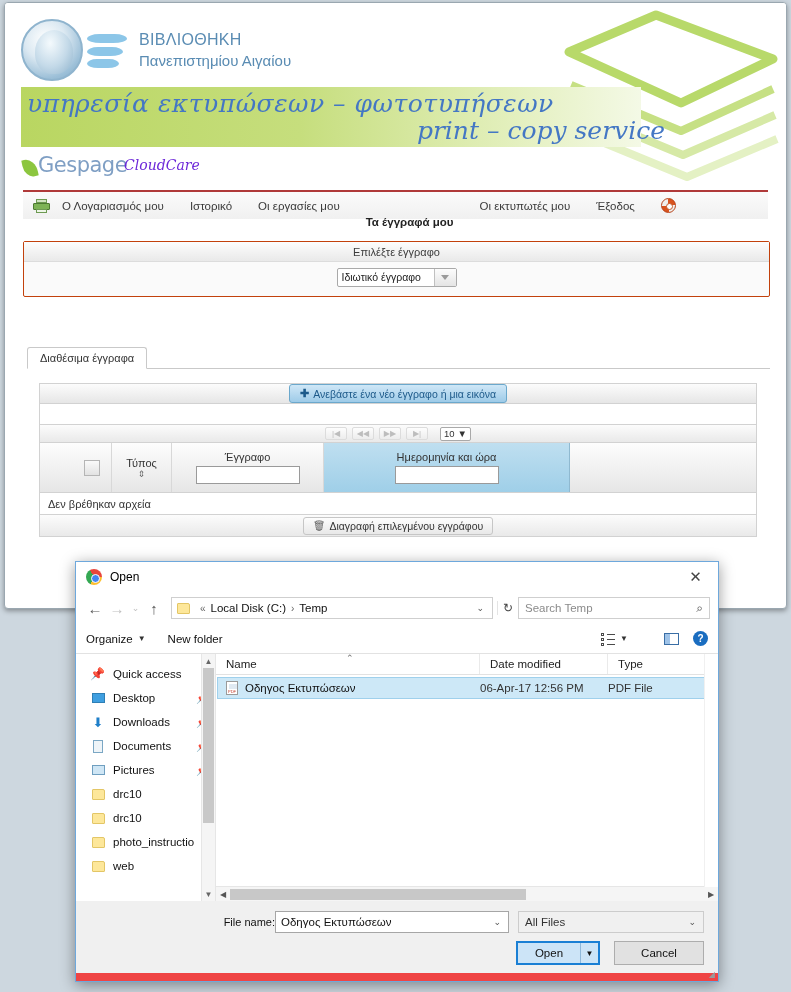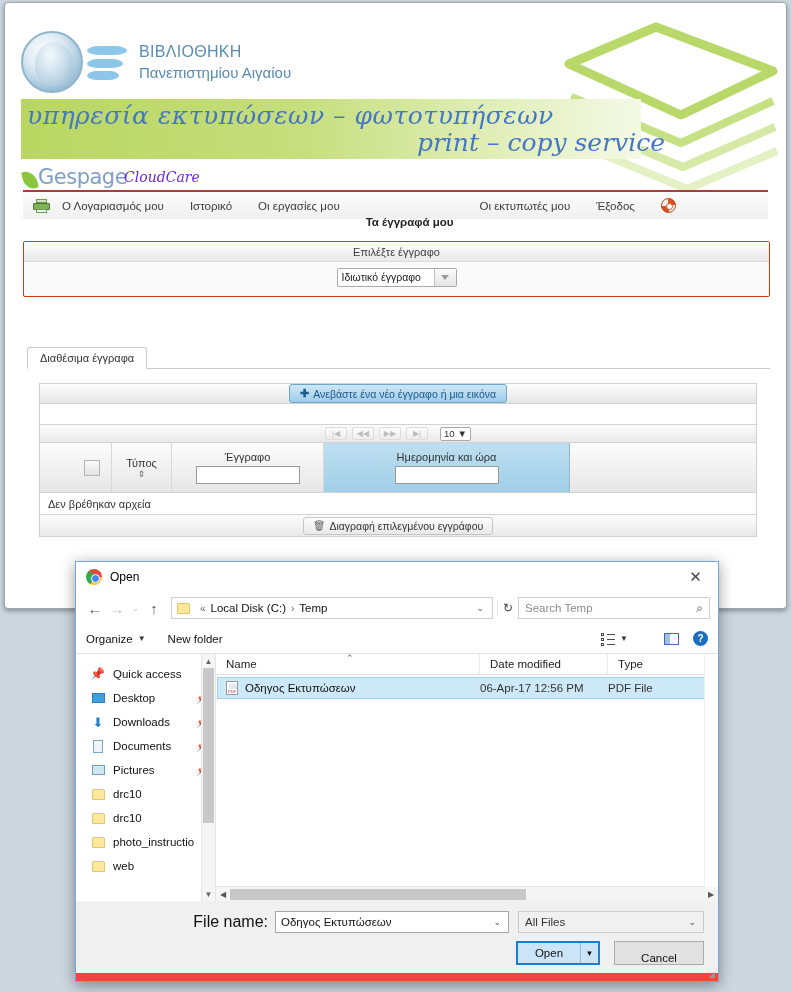--- a/index.html
+++ b/index.html
@@ -17,21 +17,21 @@
     position: absolute; left: 4px; top: 2px;
     width: 783px; height: 607px;
     background: #ffffff;
     border: 1px solid #9aa7b0;
     border-radius: 4px;
     box-shadow: 0 2px 5px rgba(0,0,0,.35);
     overflow: hidden;
   }
 
   
-  .hdr { position: relative; height: 182px; background:#fff; overflow:hidden;margin-top:12px; }
+  .hdr { position: relative; height: 182px; background:#fff; overflow:hidden; }
 
   .paperstack { position:absolute; right:-10px; top:4px; width:255px; height:175px; }
 
   .logo-wrap { position:absolute; left:16px; top:16px; display:flex; align-items:center; }
   .seal { width:62px; height:62px; border-radius:50%;
           background: radial-gradient(circle at 38% 32%, #ffffff 0%, #dce9f2 38%, #9dc0d8 72%, #7fa8c4 100%);
           border:2px solid #8fb4ce; position:relative; flex:none; }
   .seal:after{ content:""; position:absolute; left:12px; top:9px; width:38px; height:44px;
           border-radius:50% 50% 45% 45%;
           background: radial-gradient(ellipse at 40% 30%, #f4fafd 0%, #c3d9e8 55%, #8fb3cc 100%);
@@ -225,35 +225,35 @@
                  text-align:center; font-family:"Liberation Sans", sans-serif; line-height:5px;}
   .pdfico:before{ content:""; position:absolute; left:1.5px; top:1.5px; width:8px; height:5px; background:#dfe9f2;}
   .fl-vscroll { position:absolute; right:0; top:0; bottom:14px; width:14px; background:#fff; border-left:1px solid #f0f0f0;}
   .fl-hscroll { height:15px; display:flex; align-items:center; background:#f5f5f5; border-top:1px solid #e6e6e6; }
   .fl-hscroll .lb,.fl-hscroll .rb { width:14px; text-align:center; font-size:8px; color:#555; }
   .fl-hscroll .track { flex:1; height:11px; position:relative; }
   .fl-hscroll .thumb { position:absolute; left:0; top:0; width:296px; height:11px; background:#c8c8c8; }
 
   .dlg-foot { height:auto; background:#f0f0f0; padding:10px 14px 8px 14px; }
   .frow2 { display:flex; align-items:center; }
-  .fnlabel { font-size:16px; color:#111; margin-right:7px; }
+  .fnlabel { font-size:11px; color:#111; }
   .fnbox { width:234px; height:22px; background:#fff; border:1px solid #a6a6a6; display:flex; align-items:center; padding:0 2px 0 5px;}
   .fnbox .v { flex:1; font-size:11.5px; color:#111; }
   .fnbox .cv { font-size:9px; color:#555; padding:0 5px; }
   .typebox { width:186px; height:22px; background:#f0f0f0; border:1px solid #ccc; margin-left:9px;
              display:flex; align-items:center; padding:0 2px 0 6px;}
   .typebox .v { flex:1; font-size:11.5px; color:#333; }
   .typebox .cv { font-size:9px; color:#555; padding:0 5px; }
   .btnrow { display:flex; justify-content:flex-end; margin-top:8px; }
   .openbtn { width:84px; height:24px; background:#cce4f7; border:2px solid #1a7fd4;
              display:flex; align-items:center; font-size:11.5px; color:#111; cursor:pointer;}
   .openbtn .lbl { flex:1; text-align:center; }
   .openbtn .sp { width:18px; border-left:1px solid #8fb8da; height:100%; display:flex; align-items:center; justify-content:center; font-size:8px;}
   .cancelbtn { width:90px; height:24px; margin-left:14px; background:#e1e1e1; border:1px solid #adadad;
-               display:flex; align-items:flex-end; justify-content:center; font-size:11.5px; color:#111; cursor:pointer;}
+               display:flex; align-items:center; justify-content:center; font-size:11.5px; color:#111; cursor:pointer;}
   .grip { position:absolute; right:3px; bottom:2px; font-size:8px; color:#9a9a9a; }
 </style>
 </head>
 <body>
 
 <div id="webpage">
 
   <div class="hdr">
 
     <svg class="paperstack" viewBox="0 0 255 175">

